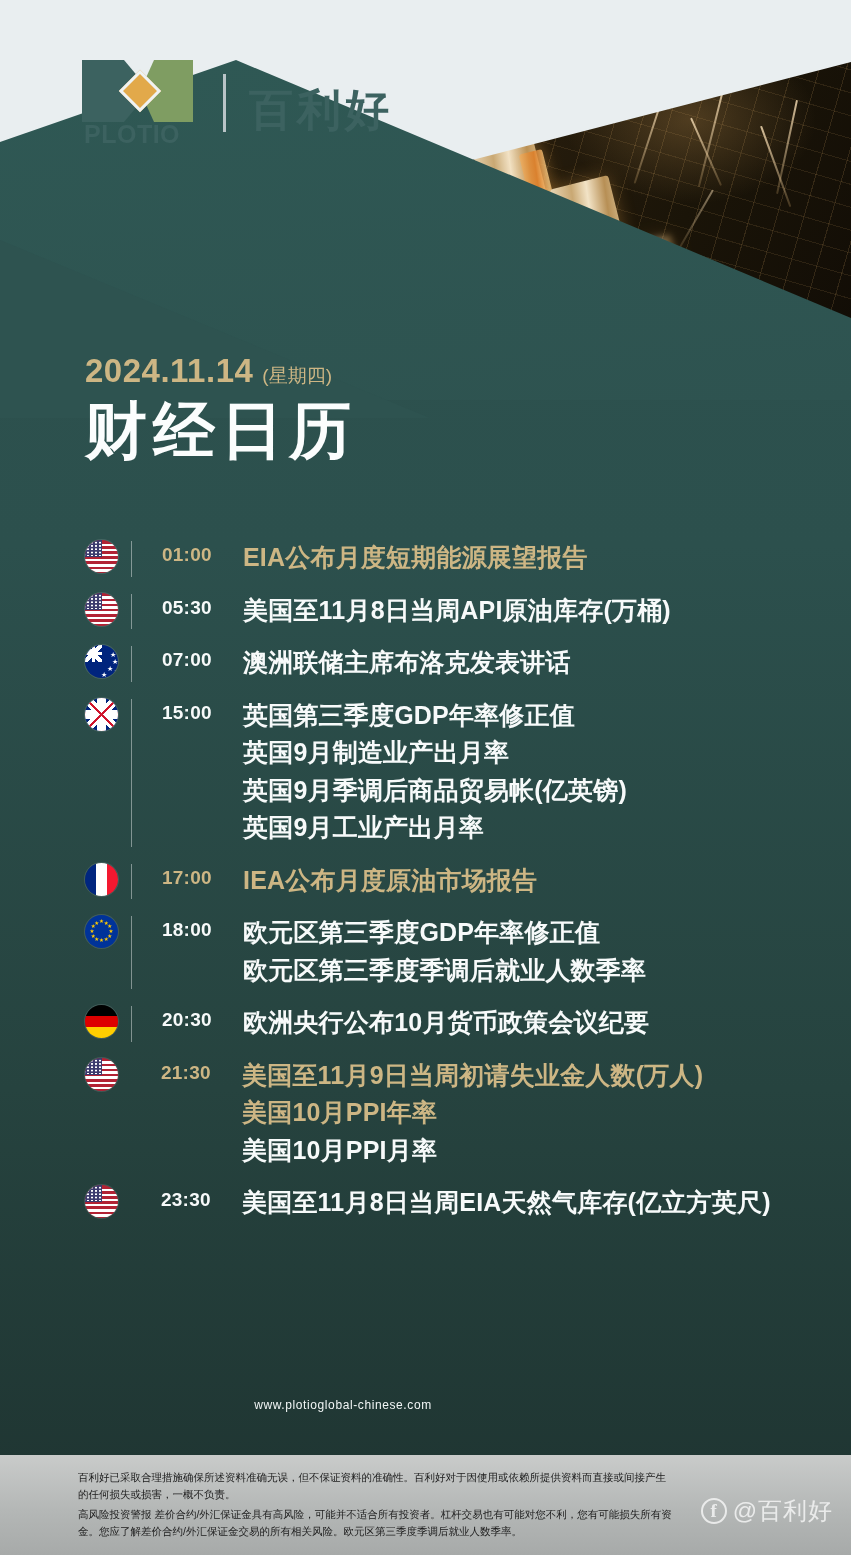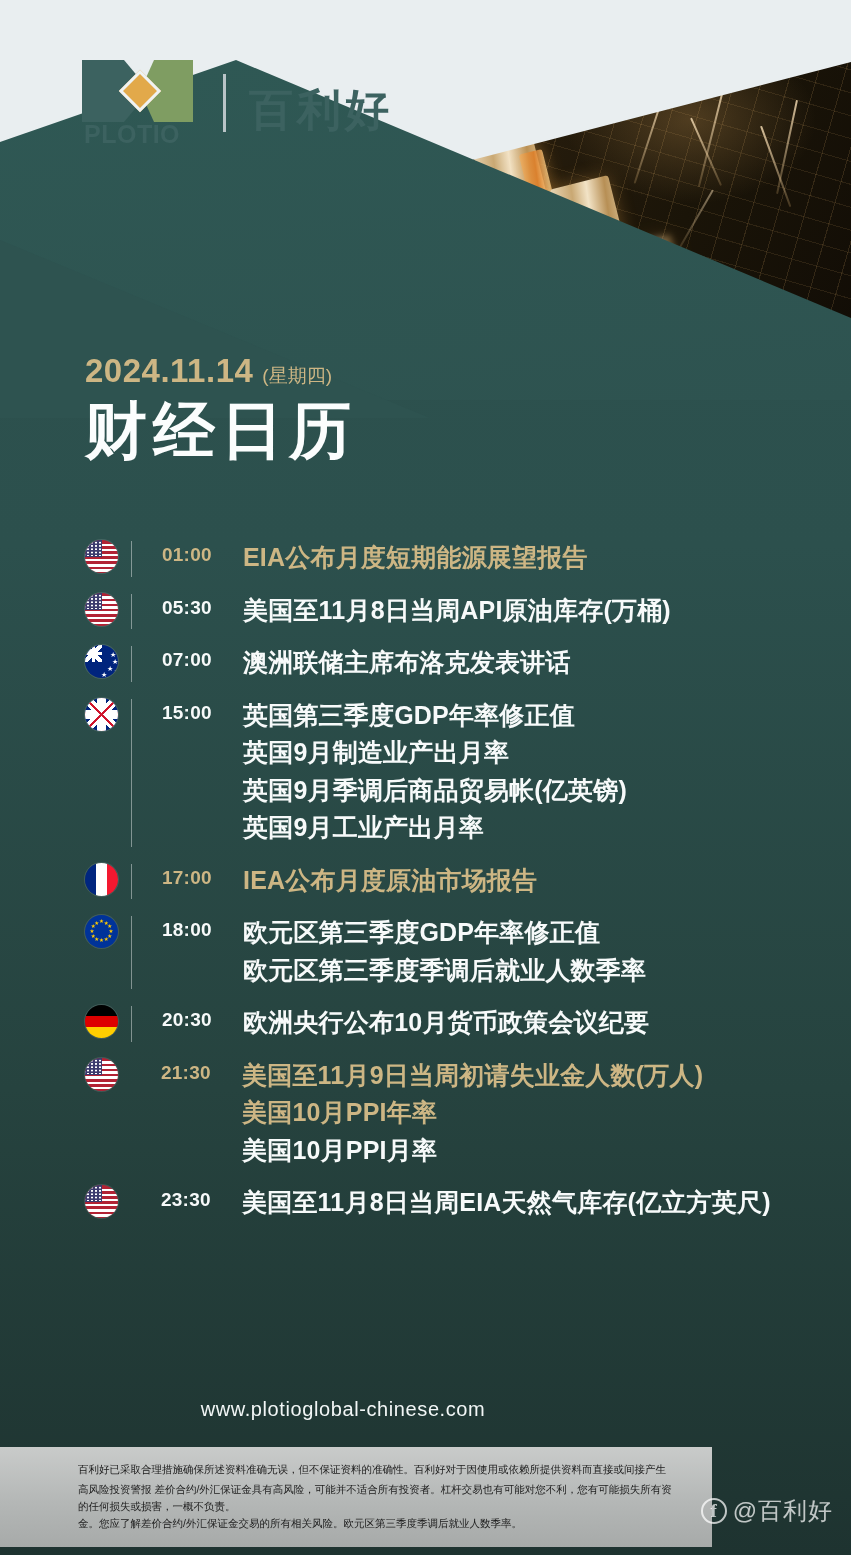--- a/index.html
+++ b/index.html
@@ -188,27 +188,27 @@
       linear-gradient(0deg,transparent 41%,#cf142b 41% 59%,transparent 59%);
   }
   .fr{ background:linear-gradient(90deg,#00267f 0 33.3%, #fff 33.3% 66.6%, #f31830 66.6% 100%); }
   .eu{ background:#003399; }
   .eu .s{ position:absolute; color:#ffcc00; font-size:5.5px; line-height:1; }
   .de{ background:linear-gradient(180deg,#000 0 33.3%, #dd0000 33.3% 66.6%, #ffce00 66.6% 100%); }
 
   
   .website{
     position:absolute; top:1398px; left:0; width:686px;
-    text-align:center; font-size:20px; color:#f2f6f6;
+    text-align:center; font-size:12px; color:#f2f6f6;
     letter-spacing:.6px; z-index:7;
   }
 
   
   .disclaimer{
-    position:absolute; left:0; bottom:8px; width:712px; height:100px;
+    position:absolute; left:0; bottom:0; width:851px; height:100px;
     background:linear-gradient(180deg,#c9cbca 0%, #b4b7b6 55%, #a7aaa9 100%);
     padding:14px 60px 0 78px;
     z-index:8;
   }
   .dline{
     font-size:10.5px; color:#1c1c1c; line-height:1.62;
     white-space:nowrap;
   }
   .dline.spacer{ margin-top:3px; }
   .watermark{
@@ -419,22 +419,22 @@
         <div class="titles">
           <div class="evt white">美国至11月8日当周EIA天然气库存(亿立方英尺)</div>
         </div>
       </div>
     </div>
 
   <div class="website">www.plotioglobal-chinese.com</div>
 
   <div class="disclaimer">
     <div class="dline">百利好已采取合理措施确保所述资料准确无误，但不保证资料的准确性。百利好对于因使用或依赖所提供资料而直接或间接产生</div>
+    <div class="dline">的任何损失或损害，一概不负责。</div>
     <div class="dline spacer">高风险投资警报 差价合约/外汇保证金具有高风险，可能并不适合所有投资者。杠杆交易也有可能对您不利，您有可能损失所有资</div>
-    <div class="dline">的任何损失或损害，一概不负责。</div>
     <div class="dline">金。您应了解差价合约/外汇保证金交易的所有相关风险。欧元区第三季度季调后就业人数季率。</div>
   </div>
   <div class="watermark">
     <div class="fbicon">f</div>
     <div class="wmtext">@百利好</div>
   </div>
 
 </div>
 
 </body></html>

